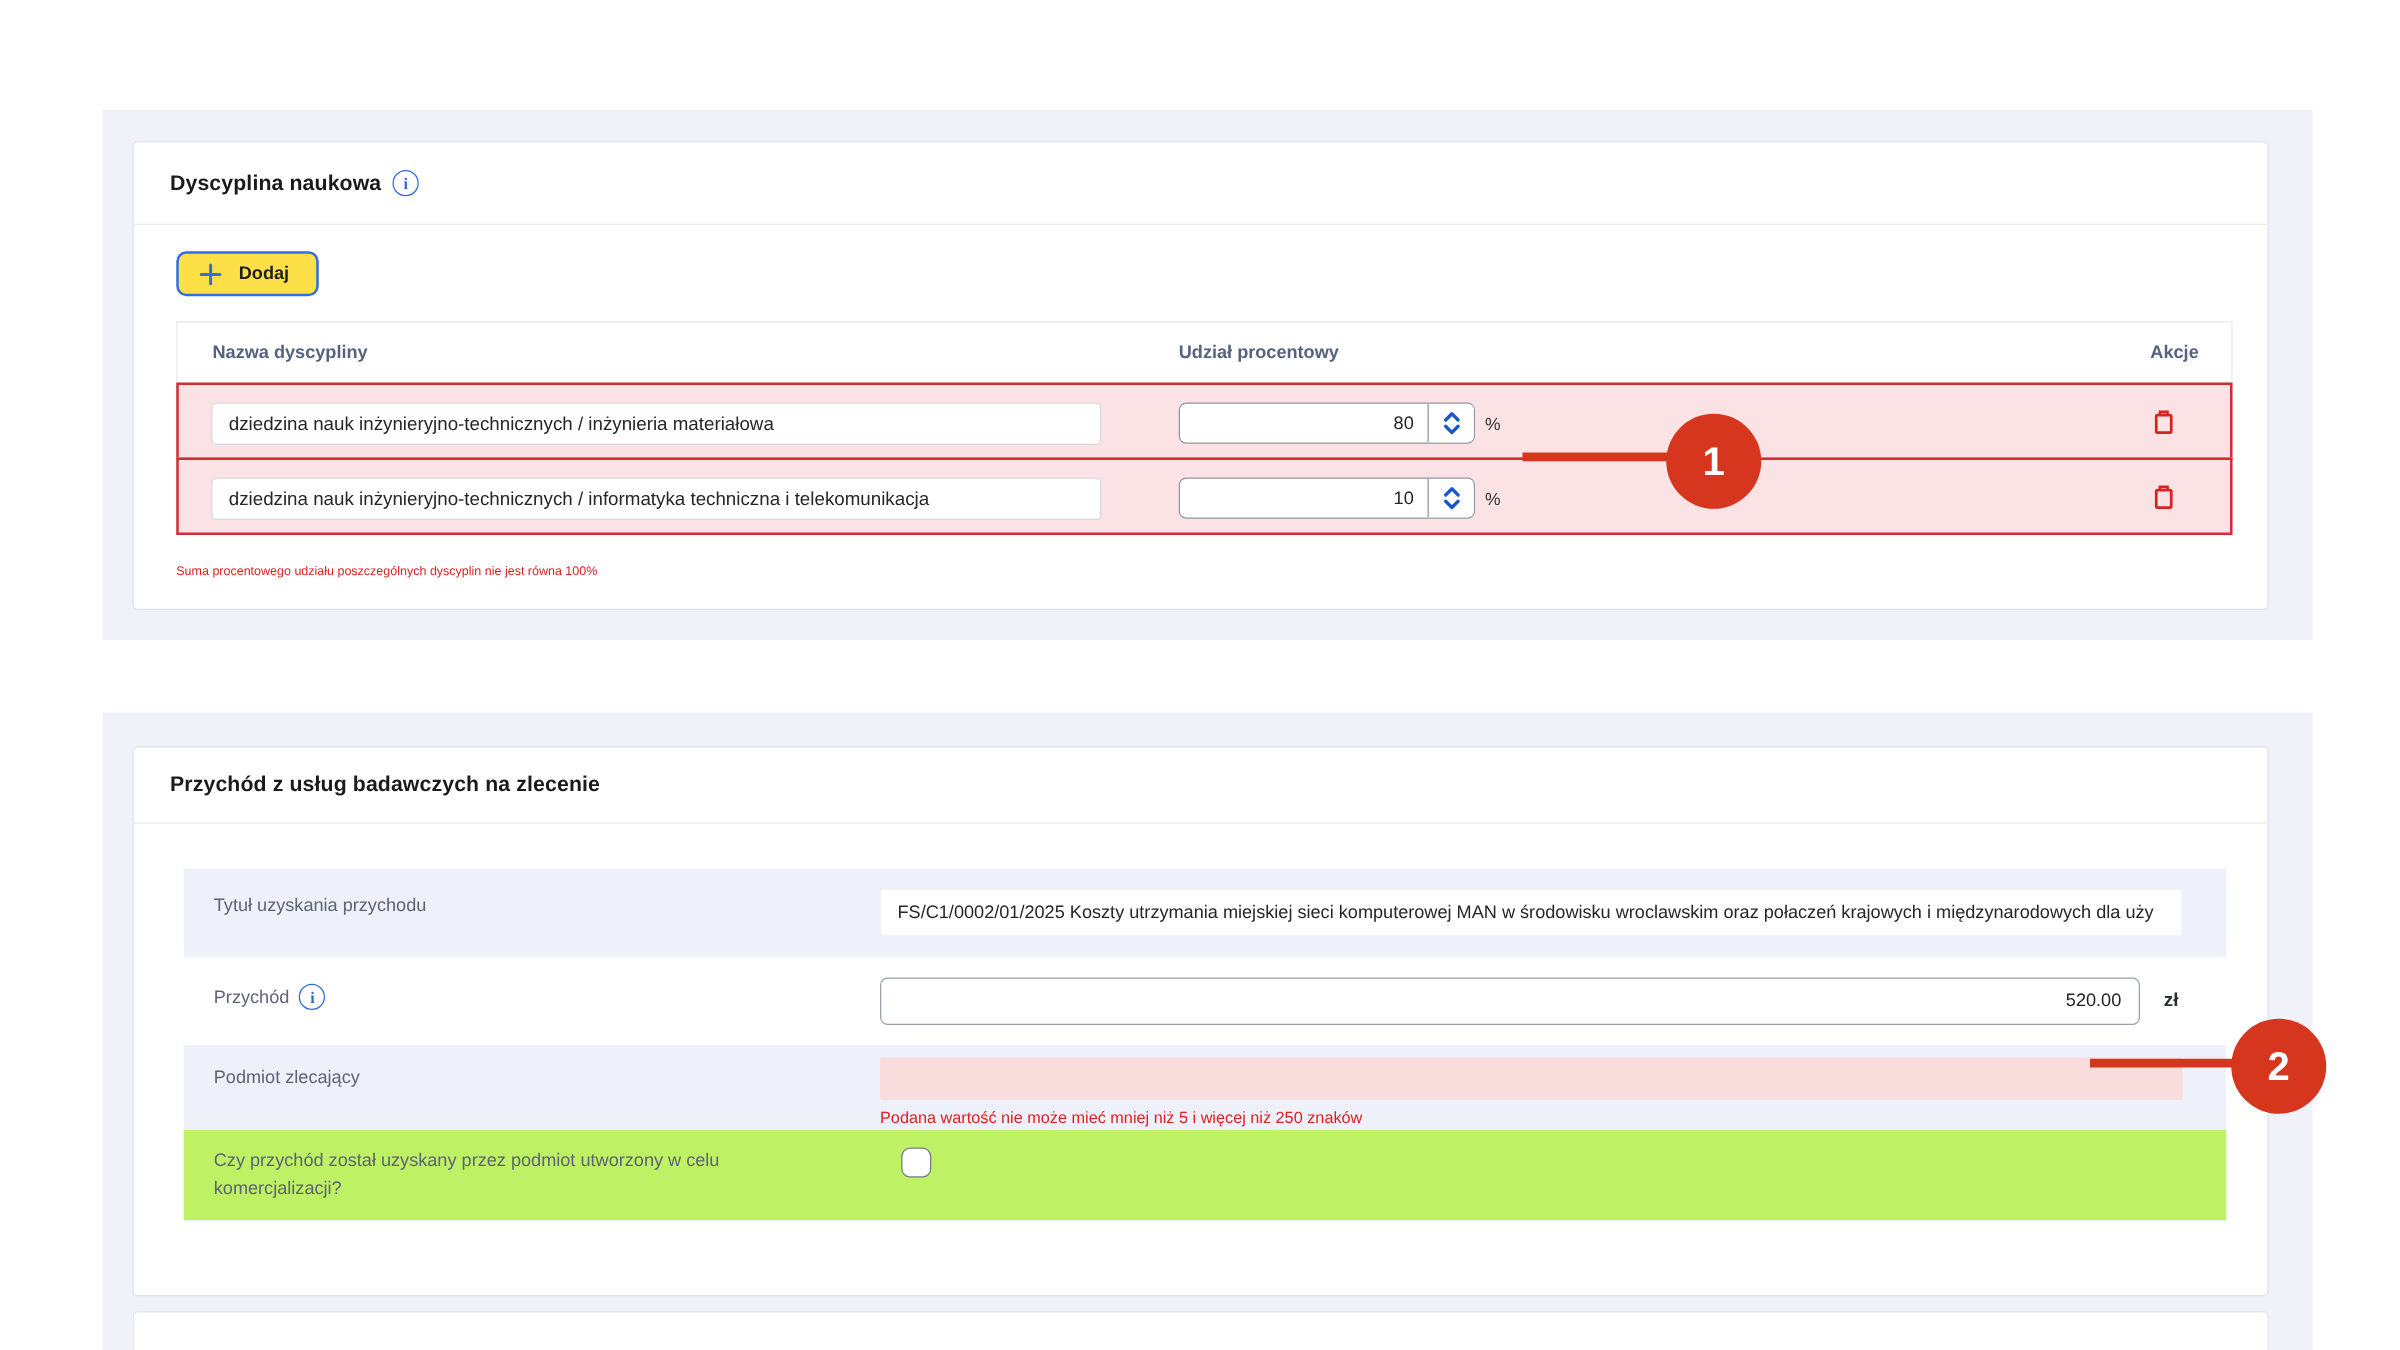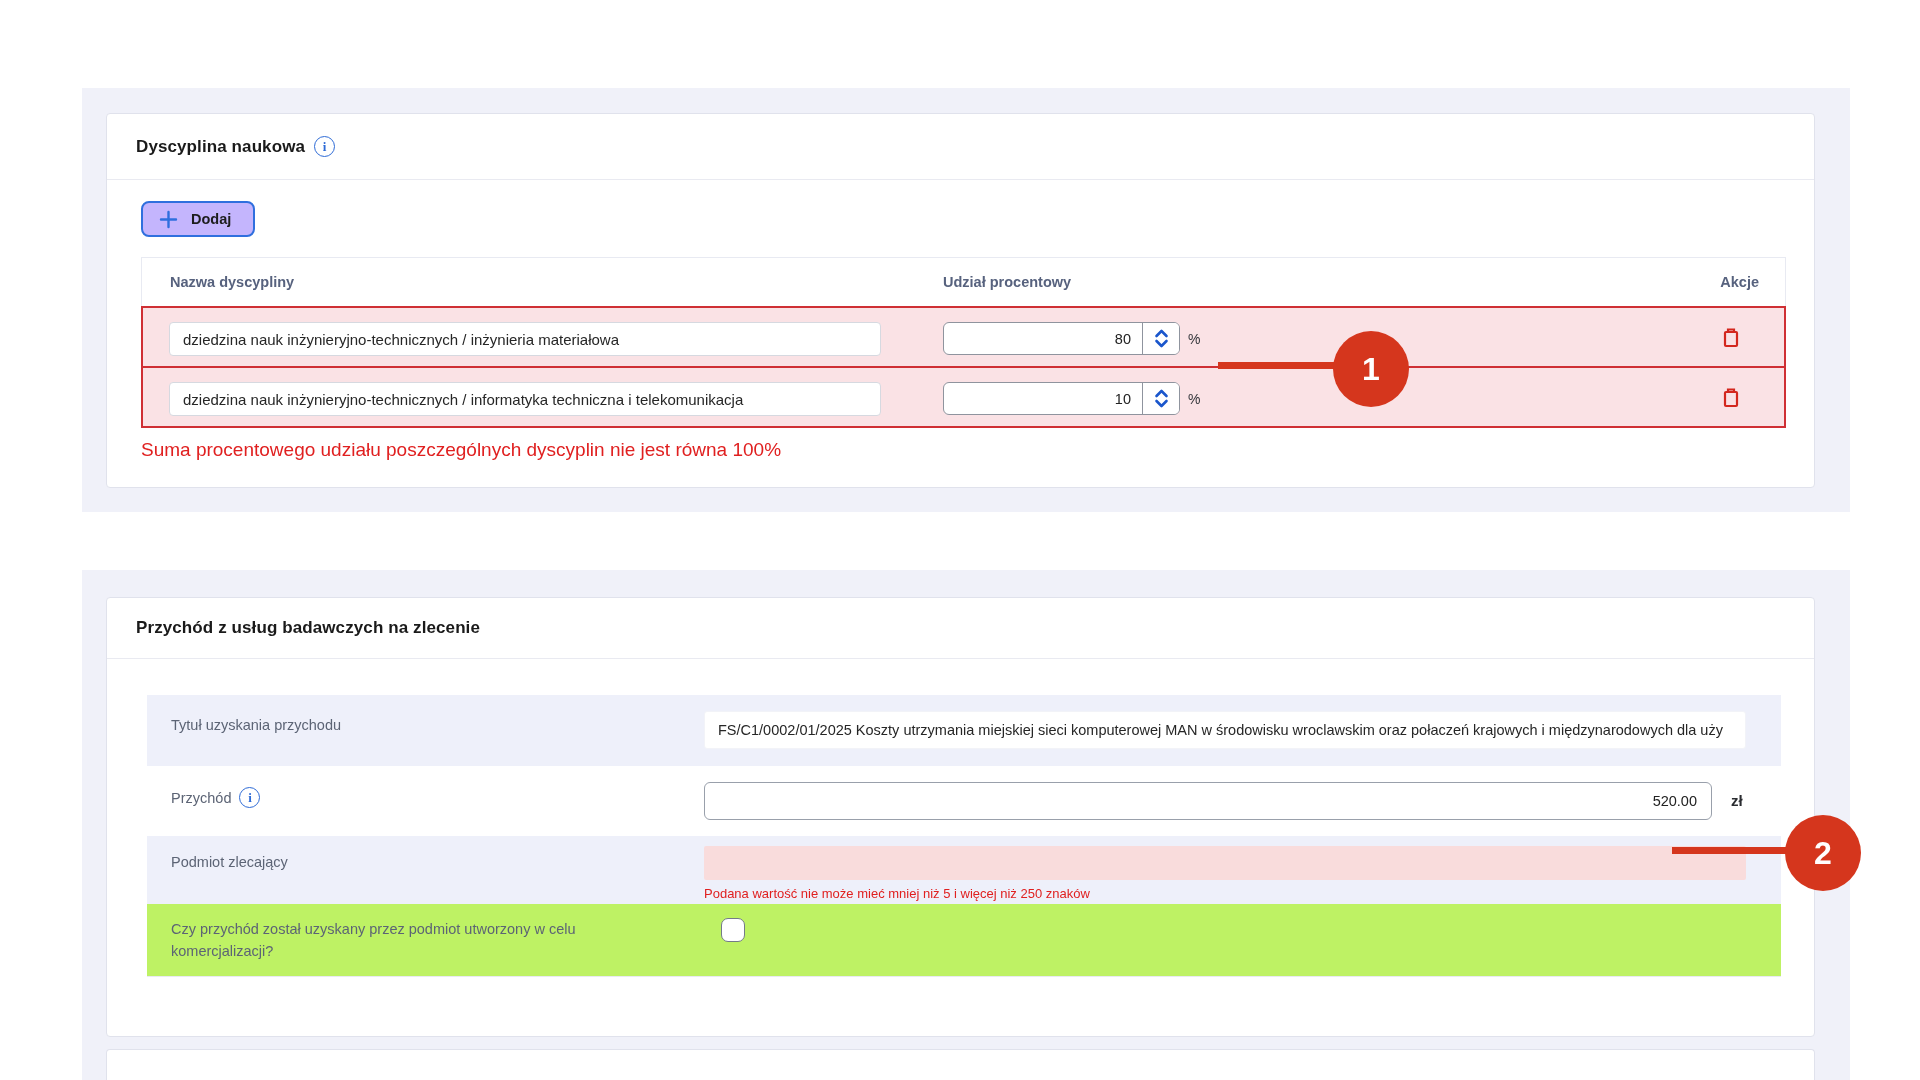--- a/index.html
+++ b/index.html
@@ -22,21 +22,21 @@
   .card2 .card-header { height:61px; }
   .card-title { font-size:17px; font-weight:bold; color:#1a1a1a; letter-spacing:.1px; }
 
   .info-icon { width:21px; height:21px; border:1.6px solid #2e6bd6; border-radius:50%;
     display:inline-flex; align-items:center; justify-content:center; flex:0 0 auto;
     color:#2e6bd6; font-size:13px; font-weight:bold; font-family:"Liberation Serif",serif; }
 
   .card1-body { position:relative; padding:21px 30px 0 34px; }
 
   .add-btn { display:inline-flex; align-items:center; gap:13px; height:36px; padding:0 22px 0 16px;
-    background:#c4b5fd; border:2px solid #2f6fde; border-radius:8px; cursor:pointer; }
+    background:#fde047; border:2px solid #2f6fde; border-radius:8px; cursor:pointer; }
   .add-btn .plus { display:inline-flex; }
   .add-btn .lbl { font-size:14.5px; font-weight:bold; color:#1d1d1d; }
 
   .table { position:relative; margin-top:20px; width:1645px; }
   .thead { position:relative; height:49px; border:1px solid #e8eaf2; border-bottom:none; background:#fff; }
   .th { position:absolute; top:16px; font-size:14.5px; font-weight:bold; color:#57627e; }
   .th-name { left:28px; }
   .th-percent { left:801px; }
   .th-actions { right:26px; }
 
@@ -49,21 +49,21 @@
   .pct-box { display:flex; width:237px; height:33px; background:#fff;
     border:1px solid #8f949e; border-radius:6px; overflow:hidden; }
   .pct-input { flex:1; border:none; outline:none; text-align:right; padding-right:11px;
     font-size:14.5px; color:#222; font-family:inherit; background:transparent; }
   .pct-spinner { width:37px; border-left:1px solid #8f949e; display:flex;
     align-items:center; justify-content:center; cursor:pointer; background:#fff; }
   .pct-unit { margin-left:8px; font-size:14px; color:#33353a; }
   .trash-btn { position:absolute; right:42px; top:18px; width:22px; height:24px;
     background:none; border:none; cursor:pointer; display:flex; }
 
-  .table-error { margin-top:11px; font-size:19px; color:#e02020; }
+  .table-error { margin-top:24px; font-size:10px; color:#e02020; }
 
   .form { position:relative; margin:36px 0 0 40px; width:1634px; border-bottom:1px solid #e9eaf2; }
   .frow { position:relative; }
   .frow-alt { background:#eef0fa;padding-left:43px; }
   .frow-title { height:71px; }
   .frow-income { height:70px; background:#fff; }
   .frow-entity { height:68px; }
   .frow-check { height:72px; background:#bef264; }
   .flabel { position:absolute; left:24px; font-size:14.5px; color:#5c6475; }
   .flabel-flex { display:flex; align-items:center; gap:8px; }

